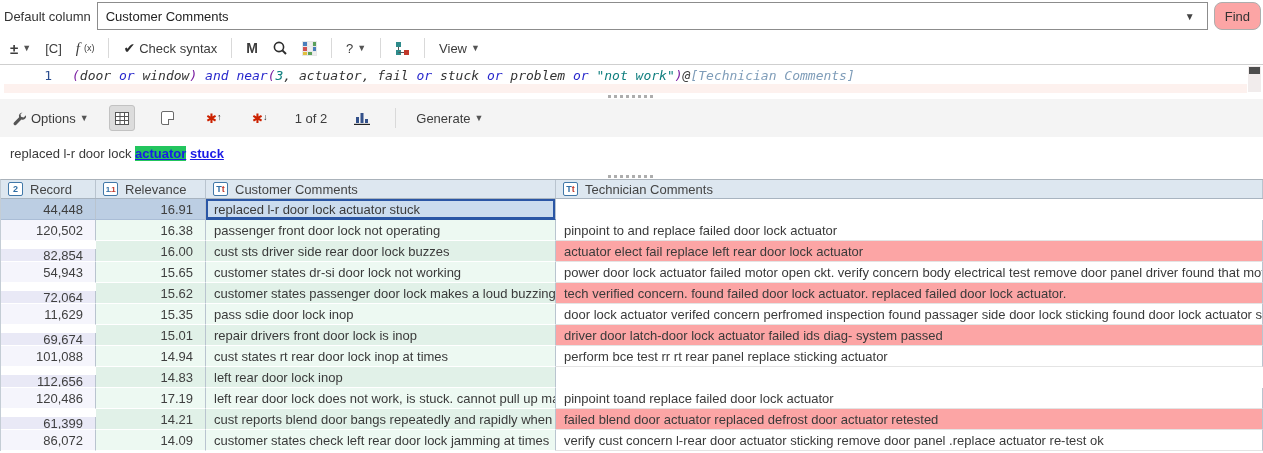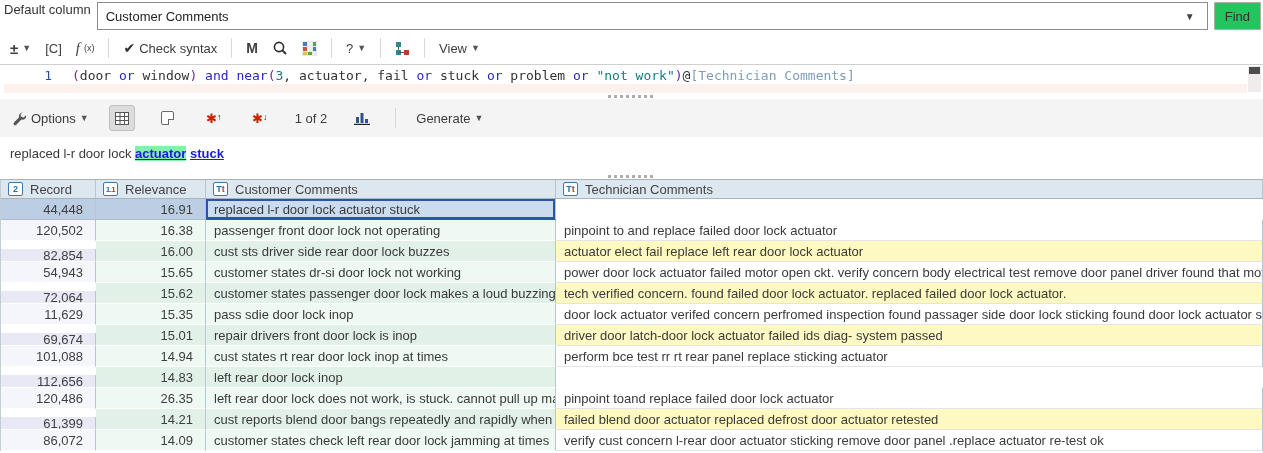--- a/index.html
+++ b/index.html
@@ -3,81 +3,81 @@
 <meta charset="utf-8">
 <style>
   * { box-sizing: border-box; }
   html,body { margin:0; padding:0; }
   body {
     width:1263px; height:453px; overflow:hidden;
     background:#fff; color:#3a3a3a;
     font-family:"Liberation Sans", sans-serif; font-size:13px;
   }
   
-  .findbar { height:32px; display:flex; padding:2px 2px 2px 4px; gap:6px; }
+  .findbar { height:32px; display:flex; align-items:center; padding:2px 2px 2px 4px; gap:6px; }
   .findbar .lbl { color:#333; white-space:nowrap; }
   .combo { flex:1; height:28px; border:1px solid #8c8c8c; background:#fff; display:flex; align-items:center; padding:0 8px; }
   .combo .val { flex:1; color:#222; }
   .combo .caret { color:#444; font-size:10px; margin-right:4px; }
-  .btn-find { height:28px; border:1px solid #adadad; border-radius:1px; background:#22c55e; padding:0 10px; color:#333; display:flex; align-items:center; }
+  .btn-find { height:28px; border:1px solid #adadad; border-radius:8px; background:#fca5a5; padding:0 10px; color:#333; display:flex; align-items:center; }
   
   .toolbar1 { height:32px; display:flex; align-items:center; padding:0 10px; gap:14px; color:#3c3c3c; }
   .t1 { display:flex; align-items:center; gap:4px; white-space:nowrap; }
   .sep { width:1px; height:20px; background:#d9d9d9; }
   .caret { font-size:9px; color:#555; }
   .pm { font-size:15px; font-weight:bold; }
   .fx i { font-family:"Liberation Serif", serif; font-size:15px; }
   .fx sub { font-size:9px; }
   .bold-m { font-weight:bold; font-size:14px; }
   .check { color:#2d2d2d; font-size:14px; }
   .icon-svg { display:inline-block; vertical-align:middle; }
   
   .editor { height:29px; border-top:1px solid #cfcfcf; position:relative; background:#fff;
             font-family:"DejaVu Sans Mono", monospace; font-size:13px; }
   .editor .lineno { position:absolute; left:0; top:3px; width:52px; text-align:right; color:#2a4d8f; }
-  .editor .code { position:absolute; left:72px; top:3px; right:28px; white-space:nowrap; overflow:hidden; }
+  .editor .code { position:absolute; left:72px; top:3px; right:28px; white-space:nowrap; overflow:hidden;font-style:italic; }
   .editor .pinkstrip { position:absolute; left:4px; right:16px; bottom:0; height:9px; background:#fdf1ee; }
   .editor .vscroll { position:absolute; right:2px; top:1px; width:13px; bottom:1px; background:#f1ecec; }
   .editor .vscroll .thumb { position:absolute; top:1px; left:1px; right:1px; height:7px; background:#4d4d4d; }
   .tk-p { color:#7b1fa2; } .tk-k { color:#2727cc; } .tk-n { color:#333; }
   .tk-num, .tk-str { color:#0e7e7e; } .tk-fld { color:#7f9db9; }
   
   .splitband { height:6px; background:#fff; display:flex; justify-content:center; align-items:center; }
   .dots { width:48px; height:3px; background:repeating-linear-gradient(90deg,#adadad 0 3px,transparent 3px 6px); }
   
   .toolbar2 { height:38px; background:#f4f4f4; display:flex; align-items:center; padding:0 12px; gap:20px; color:#3c3c3c; }
   .t2btn { display:flex; align-items:center; justify-content:center; height:26px; min-width:26px; border-radius:3px; padding:0 3px; }
   .t2btn.active { background:#dcdcdc; border:1px solid #c2c2c2; }
   .star { color:#cc2200; font-size:13px; position:relative; }
   .star .arrow { color:#222; font-size:9px; position:relative; top:-3px; left:0px; }
   .docicon { width:13px; height:14px; border:1px solid #6a6a6a; border-radius:2px; position:relative; background:#fff; }
   .docicon:after { content:""; position:absolute; right:-1px; bottom:-1px; width:5px; height:5px; background:#f4f4f4; border-left:1px solid #6a6a6a; border-top:1px solid #6a6a6a; }
   .pagec { margin:11px 2px; white-space:nowrap; }
   
   .preview { height:36px; padding:9px 0 0 10px; background:#fff; }
   .hit { color:#1a1ae6; font-weight:bold; text-decoration:underline; }
-  .hit-bg { background:#86efac;margin-top:28px; }
+  .hit-bg { background:#22c55e;margin-top:28px; }
   
   .grid { border-top:1px solid #aab2ba; border-left:1px solid #c4cdd5; }
   .trow, .thead { display:grid; grid-template-columns:95px 110px 350px 1fr; }
   .thead { height:19px; background:#dde7f0; border-bottom:1px solid #a8b4c0; }
   .thead .hcell { display:flex; align-items:center; padding-left:7px; gap:7px; color:#444;
                   border-right:1px solid #b9c4cf; overflow:hidden; white-space:nowrap; }
   .colicon { width:15px; height:14px; border:1px solid #4178a8; border-radius:2px; background:#fff;
              font-size:9px; font-weight:bold; color:#2e6da4; display:flex; align-items:center; justify-content:center; flex:none; }
   .colicon .red { color:#c0392b; }
   .colicon.dec { font-size:8px; letter-spacing:-0.5px; }
   .trow { height:21px; }
   .cell { border-right:1px solid #b9c4cf; border-bottom:1px solid #fff; overflow:hidden; white-space:nowrap;
           display:flex; align-items:center; padding:0 8px; }
   .cell.num { justify-content:flex-end; padding-right:12px; color:#3f3f3f; }
   .c0.odd { background:#f5f5fc; } .c0.even { background:#e9e9f6;margin-top:8px; }
   .c1.odd, .c2.odd { background:#edf9f2; } .c1.even, .c2.even { background:#e1f1e8; }
   .c3.odd { background:#ffffff; border-bottom-color:#e4e4e4; }
-  .c3.even { background:#fef9c3; border-bottom-color:#e4e4e4; }
+  .c3.even { background:#fca5a5; border-bottom-color:#e4e4e4; }
   .c0.sel, .c1.sel { background:#bccee3; border-bottom-color:#aabdd6; }
   .c2.sel { background:#c6d6e7; border-bottom-color:#aabdd6; }
   .c3.sel { background:#cbdcee; box-shadow:inset 0 0 0 2px #2a56a5; border-bottom-color:#2a56a5; }
 </style>
 </head>
 <body>
 
 <div class="findbar">
   <span class="lbl">Default column</span>
   <div class="combo">
@@ -283,21 +283,21 @@
         <div class="cell c2 odd">cust states rt rear door lock inop at times</div>
         <div class="cell c3 odd">perform bce test rr rt rear panel replace sticking actuator</div>
       </div>
       <div class="trow">
         <div class="cell c0 num even">112,656</div>
         <div class="cell c1 num even">14.83</div>
         <div class="cell c2 even">left rear door lock inop</div>
       </div>
       <div class="trow">
         <div class="cell c0 num odd">120,486</div>
-        <div class="cell c1 num odd">26.35</div>
+        <div class="cell c1 num odd">17.19</div>
         <div class="cell c2 odd">left rear door lock does not work, is stuck. cannot pull up manually</div>
         <div class="cell c3 odd">pinpoint toand replace failed door lock actuator</div>
       </div>
       <div class="trow">
         <div class="cell c0 num even">61,399</div>
         <div class="cell c1 num even">14.21</div>
         <div class="cell c2 even">cust reports blend door bangs repeatedly and rapidly when you</div>
         <div class="cell c3 even">failed blend door actuator replaced defrost door actuator retested</div>
       </div>
       <div class="trow">

